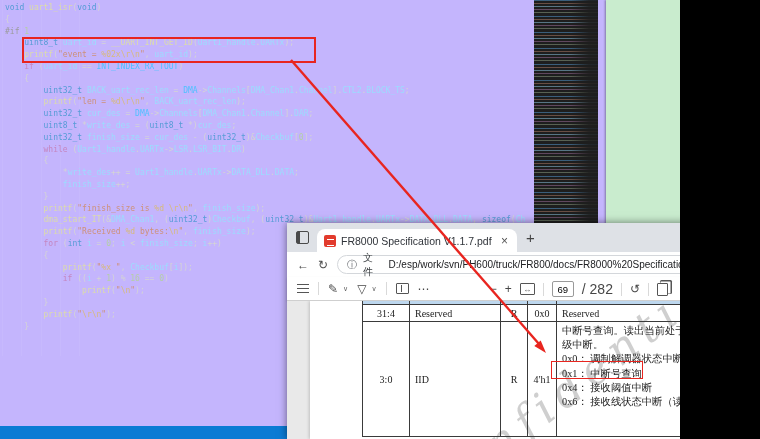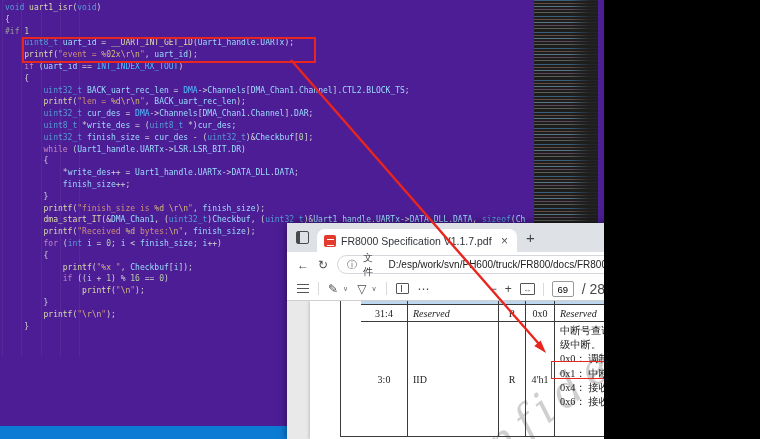--- a/index.html
+++ b/index.html
@@ -1,17 +1,17 @@
 <!DOCTYPE html>
 <html style="--annotation-red: #e8251f; --statusbar-blue: #0b7bd4; --green-window: #c9ecce; --header-blue: #bdd7ee; --pdf-icon-red: #e23b2d;"><head>
 <meta charset="utf-8">
 <style>
   html,body{margin:0;padding:0;background:#000;}
-  .screen{position:relative;width:604px;height:439px;overflow:hidden;
-          background:#4c1d95;font-family:"Liberation Sans",sans-serif;}
+  .screen{position:relative;width:680px;height:439px;overflow:hidden;
+          background:#c4b5fd;font-family:"Liberation Sans",sans-serif;}
 
   
   .code-area{position:absolute;left:0;top:0;width:533px;height:420px;overflow:hidden;
     padding:2px 0 0 5px;box-sizing:border-box;
     font-family:"DejaVu Sans Mono",monospace;font-size:8px;line-height:11.8px;
     white-space:pre;
     background-image:repeating-linear-gradient(90deg,rgba(255,255,255,.055) 0 1px,transparent 1px 19.3px);
     background-position:2px 0;background-size:78px 356px;background-repeat:no-repeat;}
   .cl{height:11.8px;}
   .tk-kw{color:#569cd6}.tk-typ{color:#569cd6}.tk-ctl{color:#c586c0}
@@ -77,29 +77,29 @@
   .pages-ico{width:9px;height:11px;border:1.2px solid #555;border-radius:1px;box-shadow:3px -2px 0 -0.5px #fff,3.5px -2.5px 0 0.5px #555;
     margin-right:4px;cursor:pointer;}
 
   .pdfcontent{position:relative;height:138px;background:#e9e9e9;overflow:hidden;}
   .pdfpage{position:absolute;left:23px;top:0;right:0;bottom:0;background:#fff;
     box-shadow:-1px 0 3px rgba(0,0,0,.18);overflow:hidden;}
   .watermark{position:absolute;left:120px;top:170px;transform:rotate(-38deg);transform-origin:left center;
     font-family:"DejaVu Serif",serif;font-style:italic;font-size:44px;letter-spacing:8px;
     color:rgba(110,110,110,.33);white-space:nowrap;pointer-events:none;}
 
-  .regtable{position:absolute;left:30px;top:-3px;width:393px;border:1px solid #3a3a3a;
-    font-family:"Liberation Serif","DejaVu Serif",serif;color:#1c1c1c;padding-left:20px;}
+  .regtable{position:absolute;left:52px;top:-3px;width:393px;border:1px solid #3a3a3a;
+    font-family:"Liberation Serif","DejaVu Serif",serif;color:#1c1c1c;}
   .trow{display:grid;grid-template-columns:47px 91px 27px 29px 199px;}
   .trow > div{border-right:1px solid #3a3a3a;box-sizing:border-box;}
   .trow > div:last-child{border-right:none;}
   .thead{height:5px;background:var(--header-blue,#bdd7ee);border-bottom:1px solid #3a3a3a;}
   .r1{height:16px;border-bottom:1px solid #3a3a3a;font-size:10px;}
   .r1 .c{display:flex;align-items:center;justify-content:center;}
-  .r1 .cl-l{display:flex;align-items:center;padding-left:5px;font-style:italic;}
+  .r1 .cl-l{display:flex;align-items:center;padding-left:5px;}
   .r2{height:114px;font-size:10px;}
   .r2 .c{display:flex;align-items:center;justify-content:center;}
   .desc-cell{padding:2px 0 0 5px;}
   .desc-line{line-height:14.2px;font-size:10.3px;white-space:nowrap;}
 
   
   .ann-rect1{position:absolute;left:22px;top:37px;width:290px;height:22px;
     border:2px solid var(--annotation-red,#e8251f);z-index:80;pointer-events:none;}
   .ann-rect2{position:absolute;left:551px;top:361px;width:90px;height:16px;
     border:1.5px solid var(--annotation-red,#e8251f);z-index:80;pointer-events:none;}

